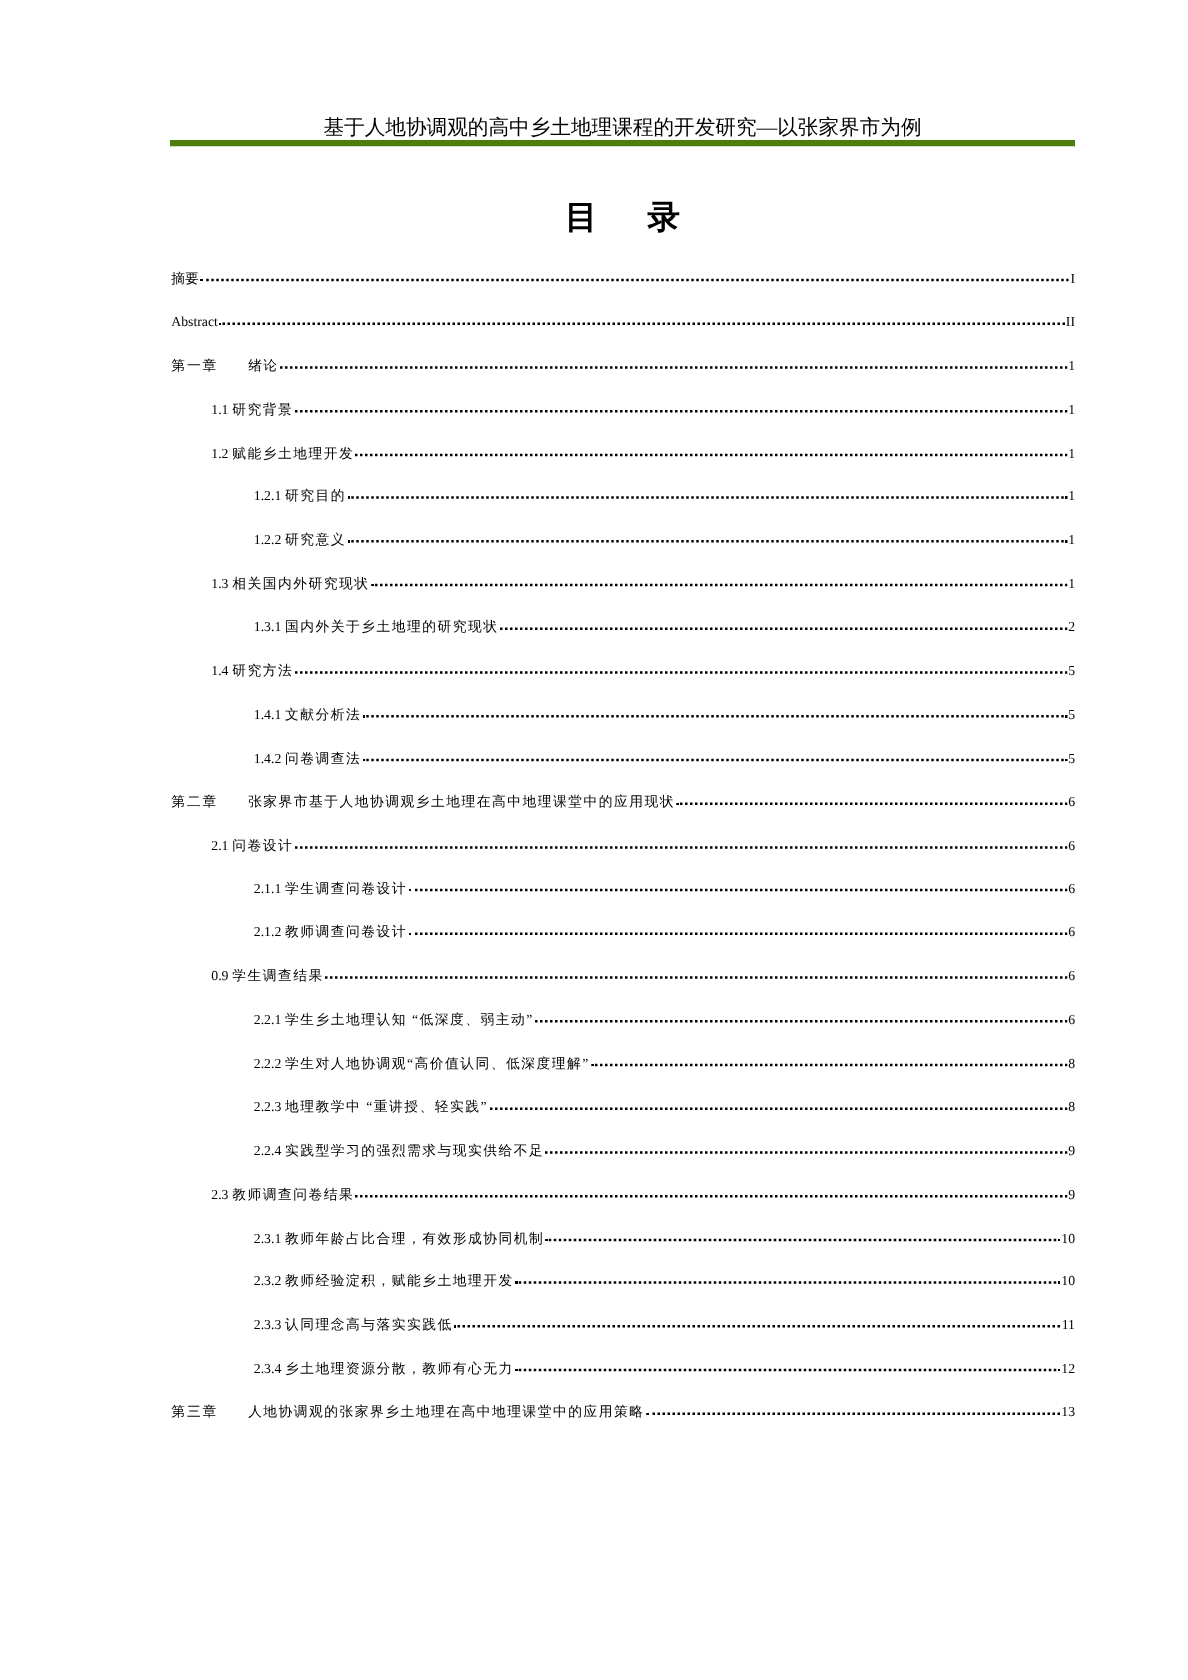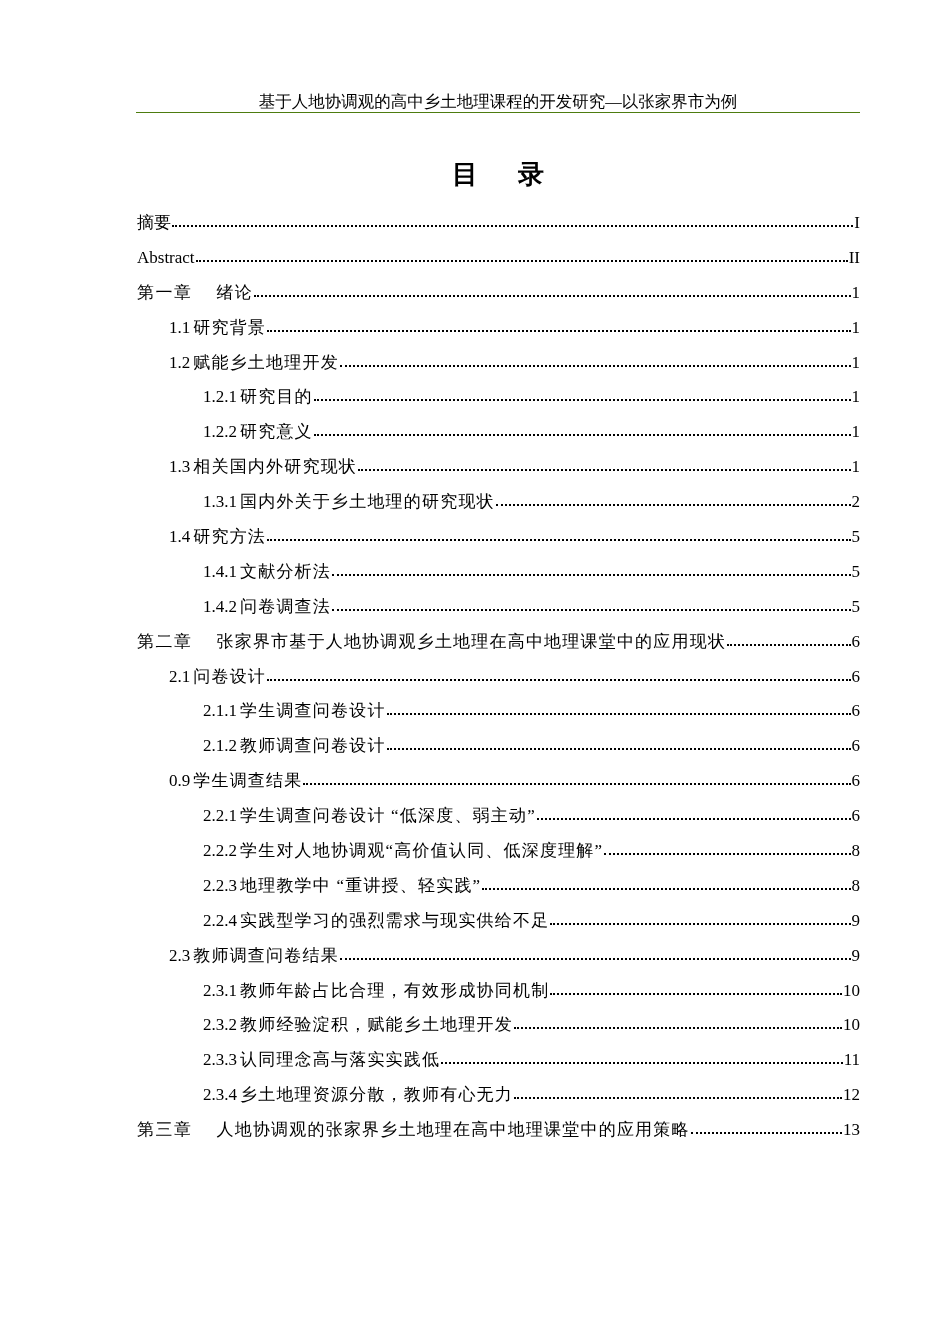--- a/index.html
+++ b/index.html
@@ -14,21 +14,21 @@
       overflow: hidden;
       font-family: "Liberation Serif", "DejaVu Serif", serif;
       color: #000000;
     }
     .page-header {
       position: absolute;
       left: 136px;
       top: 92px;
       width: 724px;
       height: 20px;
-      border-bottom: 1px solid #4d7c0f;
+      border-bottom: 5px solid #4d7c0f;
       text-align: center;
       font-size: 16.5px;
       line-height: 20px;
       letter-spacing: 0px;
       white-space: nowrap;
     }
     .toc-title {
       position: absolute;
       left: 0;
       top: 157px;
@@ -46,21 +46,21 @@
       position: absolute;
       left: 137px;
       top: 206px;
       width: 723px;
     }
     .toc-row {
       display: flex;
       align-items: baseline;
       height: 34.9px;
       line-height: 34.9px;
-      font-size: 17px;
+      font-size: 11px;
       white-space: nowrap;
     }
     .toc-row.l1 { padding-left: 0; }
     .toc-row.l2 { padding-left: 32px; }
     .toc-row.l3 { padding-left: 66px; }
     .toc-label {
       flex: 0 0 auto;
       letter-spacing: 1.2px;
     }
     .toc-row.l0 .toc-label { letter-spacing: 0; }
@@ -176,21 +176,21 @@
       <span class="toc-label"><span class="num">2.1.2</span><span>教师调查问卷设计</span></span>
       <span class="toc-dots"></span>
       <span class="toc-page">6</span>
     </div>
     <div class="toc-row l2">
       <span class="toc-label"><span class="num">0.9</span><span>学生调查结果</span></span>
       <span class="toc-dots"></span>
       <span class="toc-page">6</span>
     </div>
     <div class="toc-row l3">
-      <span class="toc-label"><span class="num">2.2.1</span><span>学生调查问卷设计 “低深度、弱主动”</span></span>
+      <span class="toc-label"><span class="num">2.2.1</span><span>学生乡土地理认知 “低深度、弱主动”</span></span>
       <span class="toc-dots"></span>
       <span class="toc-page">6</span>
     </div>
     <div class="toc-row l3">
       <span class="toc-label"><span class="num">2.2.2</span><span>学生对人地协调观“高价值认同、低深度理解”</span></span>
       <span class="toc-dots"></span>
       <span class="toc-page">8</span>
     </div>
     <div class="toc-row l3">
       <span class="toc-label"><span class="num">2.2.3</span><span>地理教学中 “重讲授、轻实践”</span></span>

